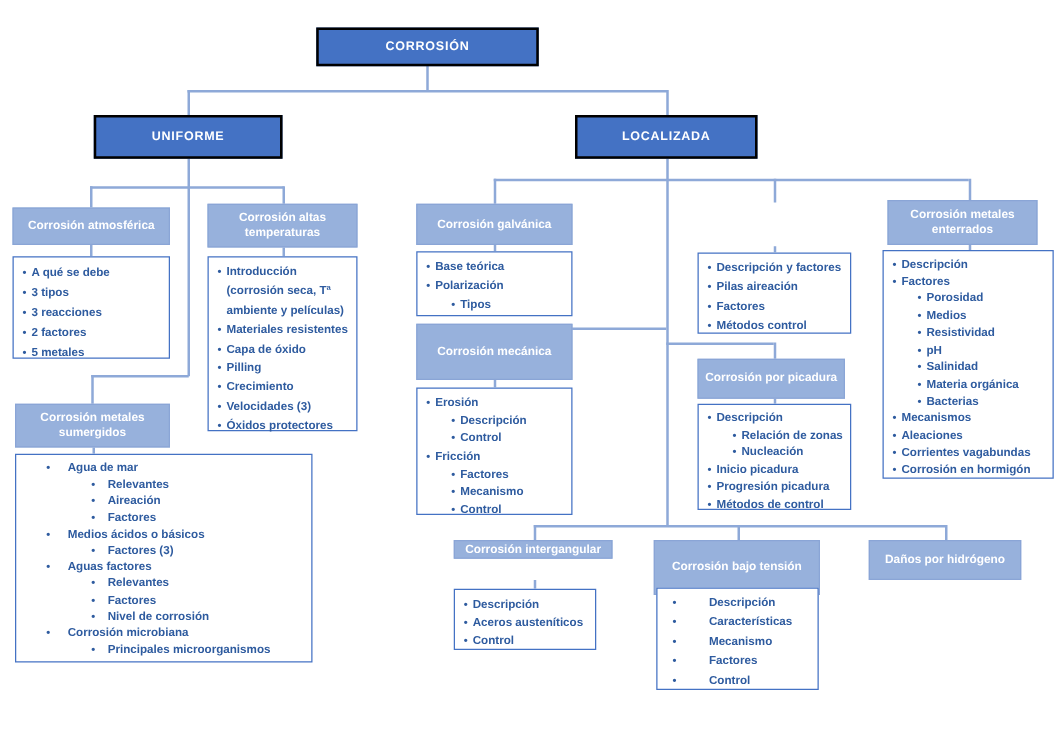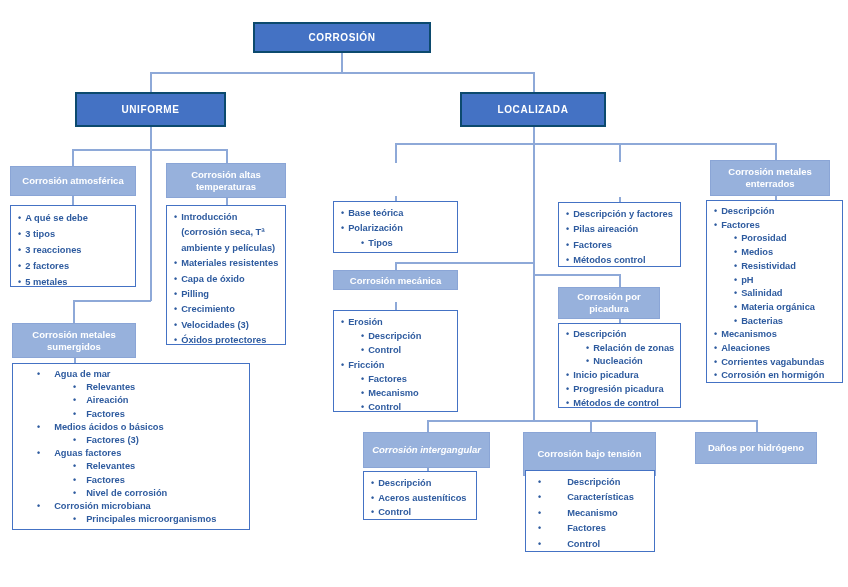--- a/index.html
+++ b/index.html
@@ -3,21 +3,21 @@
 <meta charset="utf-8">
 <style>
   html,body{margin:0;padding:0;background:#ffffff;}
   #canvas{
     position:relative;width:848px;height:587px;background:#ffffff;
     font-family:"Liberation Sans", sans-serif;overflow:hidden;
   }
   .abs{position:absolute;box-sizing:border-box;}
   
   .rootbox{
-    background:#4472C4;border:2px solid #0c4a6e;color:#fff;
+    background:#4472C4;border:2px solid #000000;color:#fff;
     display:flex;align-items:center;justify-content:center;
     font-size:10px;font-weight:bold;letter-spacing:.6px;
   }
   
   .hdr{
     background:#97B1DC;border:1px solid #8AA5D6;color:#fff;
     display:flex;align-items:center;justify-content:center;
     font-size:9.5px;font-weight:bold;text-align:center;line-height:1.25;
     padding:2px 4px;
   }
@@ -104,30 +104,33 @@
 
   <div class="abs hdr" style="left:166px;top:163px;width:120px;height:35px;">
     <span>Corrosión altas temperaturas</span>
   </div>
   <div class="abs hdr" style="left:10px;top:166px;width:126px;height:30px;">
     <span>Corrosión atmosférica</span>
   </div>
   <div class="abs hdr" style="left:12px;top:323px;width:124px;height:35px;">
     <span>Corrosión metales sumergidos</span>
   </div>
-  <div class="abs hdr" style="left:333px;top:270px;width:125px;height:20px;align-items:flex-end;">
+  <div class="abs hdr" style="left:333px;top:163px;width:125px;height:33px;">
+    <span>Corrosión galvánica</span>
+  </div>
+  <div class="abs hdr" style="left:333px;top:259px;width:125px;height:45px;">
     <span>Corrosión mecánica</span>
   </div>
-  <div class="abs hdr" style="left:558px;top:287px;width:102px;height:32px;">
+  <div class="abs hdr" style="left:558px;top:287px;width:118px;height:32px;">
     <span>Corrosión por picadura</span>
   </div>
   <div class="abs hdr" style="left:710px;top:160px;width:120px;height:36px;">
     <span>Corrosión metales enterrados</span>
   </div>
-  <div class="abs hdr" style="left:363px;top:432px;width:127px;height:36px;font-style:italic;">
+  <div class="abs hdr" style="left:363px;top:432px;width:127px;height:15px;">
     <span>Corrosión intergangular</span>
   </div>
   <div class="abs hdr" style="left:523px;top:432px;width:133px;height:44px;">
     <span>Corrosión bajo tensión</span>
   </div>
   <div class="abs hdr" style="left:695px;top:432px;width:122px;height:32px;">
     <span>Daños por hidrógeno</span>
   </div>
 
   <div class="abs list ls-atmosferica" style="left:10px;top:205px;width:126px;height:82px;">

